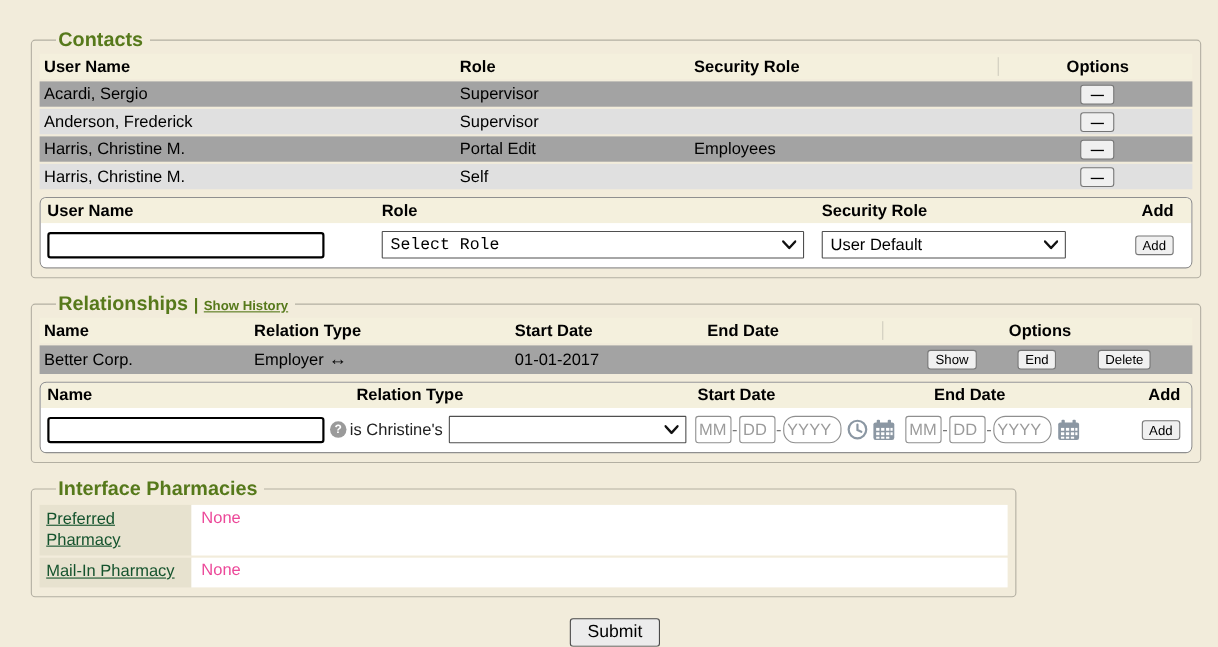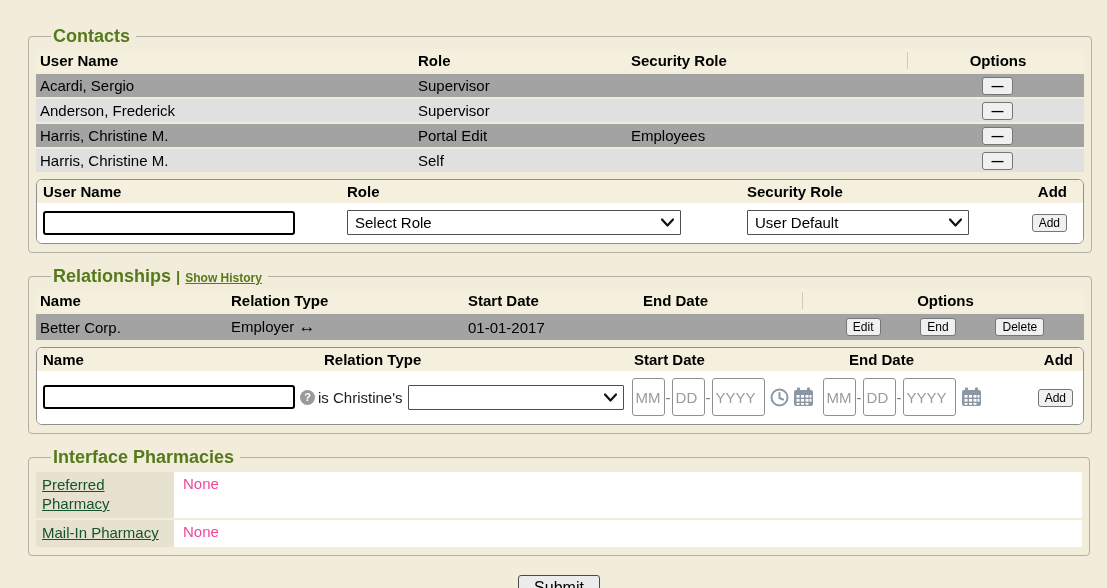--- a/index.html
+++ b/index.html
@@ -9,21 +9,21 @@
     background:#f2ecdb;
     font-family:"Liberation Sans", sans-serif;
     font-size:15px; color:#000;
   }
   .page { padding:26px 17px 0 28px; }
 
   
   fieldset {
     border:1px solid #b3afa2; border-radius:4px;
     margin:0 0 13px 0; padding:2px 7px 8px 7px;
-    width:1062px;
+    width:896px;
   }
   legend {
     color:#56791b; font-weight:bold; font-size:18px;
     padding:0 6px 0 2px; margin-left:15px;
   }
   legend .hist-sep { font-size:15px; font-weight:bold; color:#56791b; }
   .show-history {
     color:#56791b; font-size:12px; font-weight:bold;
     text-decoration:underline; cursor:pointer;
   }
@@ -90,30 +90,30 @@
   .txt-focus {
     width:252px; height:24px; border:2px solid #000; border-radius:3px;
     background:#fff; font-size:15px; padding:0 5px; outline:none;
     font-family:"Liberation Sans", sans-serif;
   }
   .fake-select {
     height:25px; background:#fff; border:1px solid #4f4f4f; border-radius:1px;
     display:inline-flex; align-items:center; justify-content:space-between;
     padding:0 6px 0 7px; font-size:15px; cursor:pointer;
   }
-  .sel-role { width:334px; }
+  .sel-role { width:384px;font-family:Liberation Mono, monospace; }
   .sel-sec  { width:222px;gap:28px; }
   .sel-rel  { width:216px; }
   .date-in {
-    height:38px; border:1px solid #8f8f8f; border-radius:3px; background:#fff;
+    height:25px; border:1px solid #8f8f8f; border-radius:3px; background:#fff;
     font-size:15px; color:#000; padding:0 3px; outline:none;
     font-family:"Liberation Sans", sans-serif;
   }
   .date-in::placeholder { color:#9b9b9b; opacity:1; }
-  .w-mm { width:33px; } .w-dd { width:33px; } .w-yy { width:53px; }
+  .w-mm { width:33px; } .w-dd { width:33px; } .w-yy { width:53px;border-radius:11px; }
   .dsep { color:#777; margin:0 1px; }
 
   
   .help-icon {
     display:inline-flex; width:15px; height:15px; border-radius:50%;
     background:#9a9a9a; color:#fff; font-size:11px; font-weight:bold;
     align-items:center; justify-content:center; margin:0 3px 0 5px; cursor:pointer;
   }
   .icon-svg { display:inline-block; vertical-align:middle; }
   .poss-label { color:#222; margin-right:5px; }
@@ -219,21 +219,21 @@
 
     <div class="trow row-white" style="min-height:26px;">
       <div class="cell r-name">Better Corp.</div>
       <div class="cell r-rtype">
         <span>Employer</span>
         <span class="arrow">↔</span>
       </div>
       <div class="cell r-start">01-01-2017</div>
       <div class="cell r-end"></div>
       <div class="cell r-opt">
-        <button class="mini-btn">Edit</button>
+        <button class="mini-btn">Show</button>
         <button class="mini-btn">End</button>
         <button class="mini-btn">Delete</button>
       </div>
     </div>
 
     <div class="add-box">
       <div class="add-header">
         <div class="ar-name">Name</div>
         <div class="ar-rtype">Relation Type</div>
         <div class="ar-start">Start Date</div>

